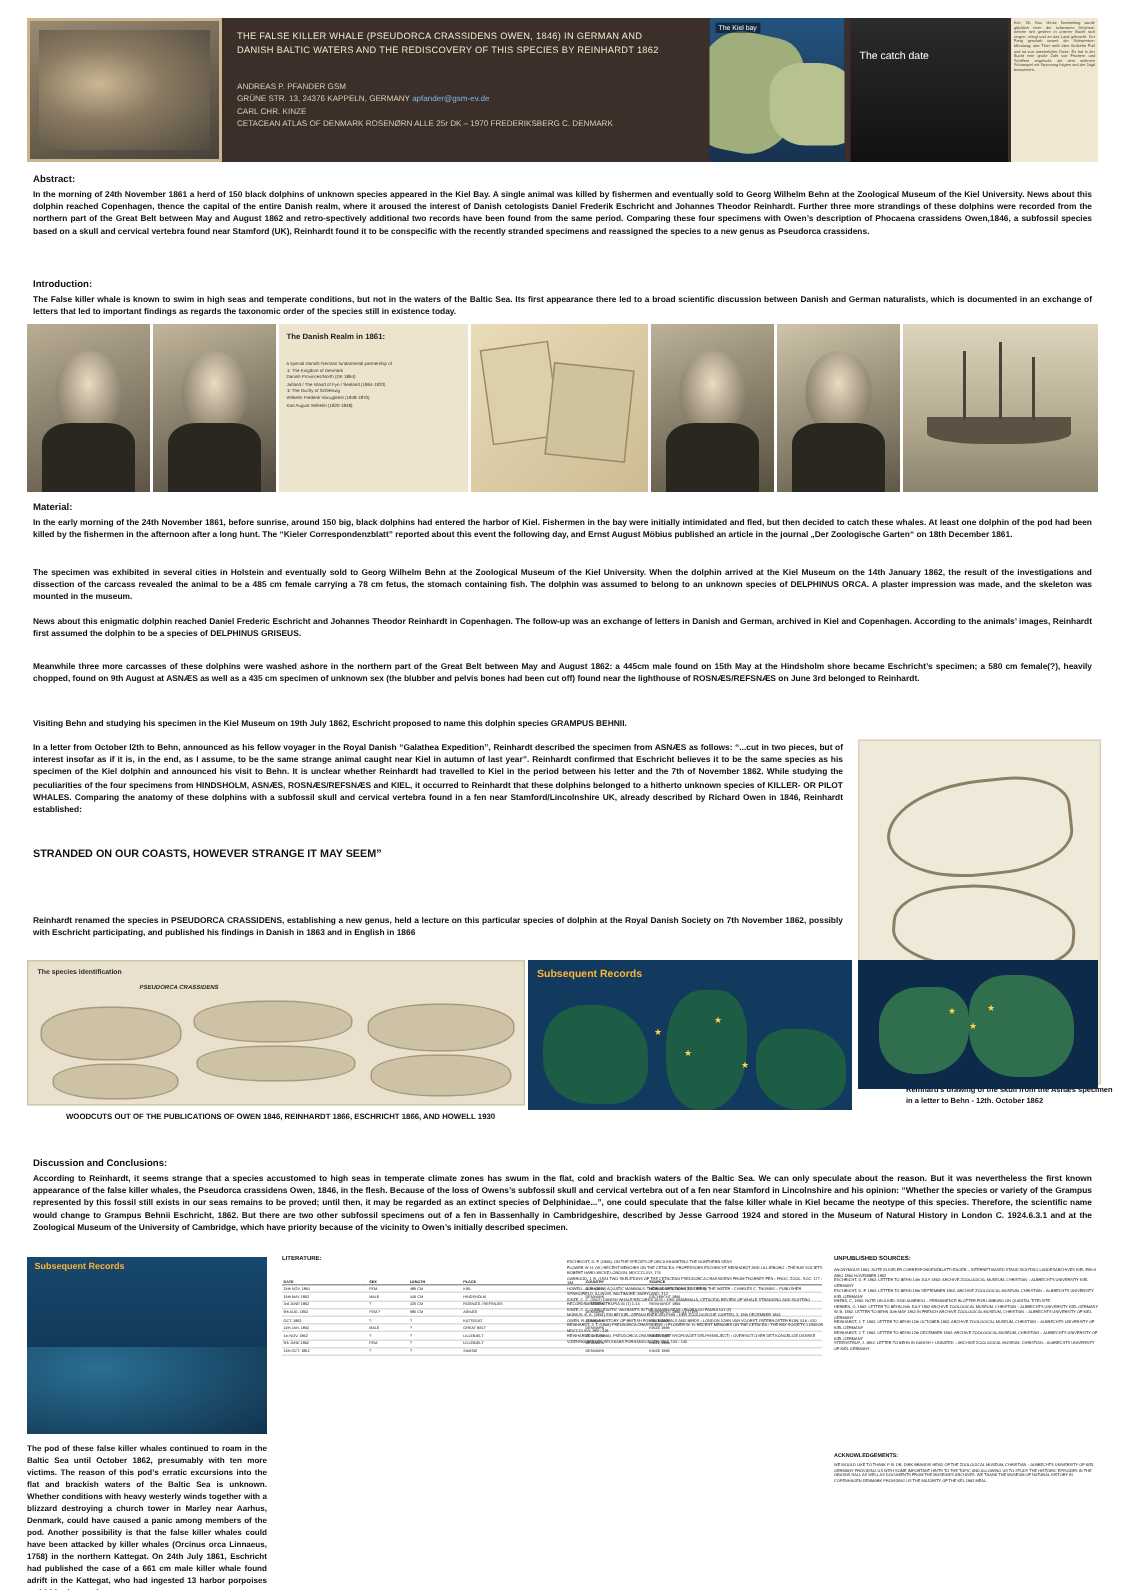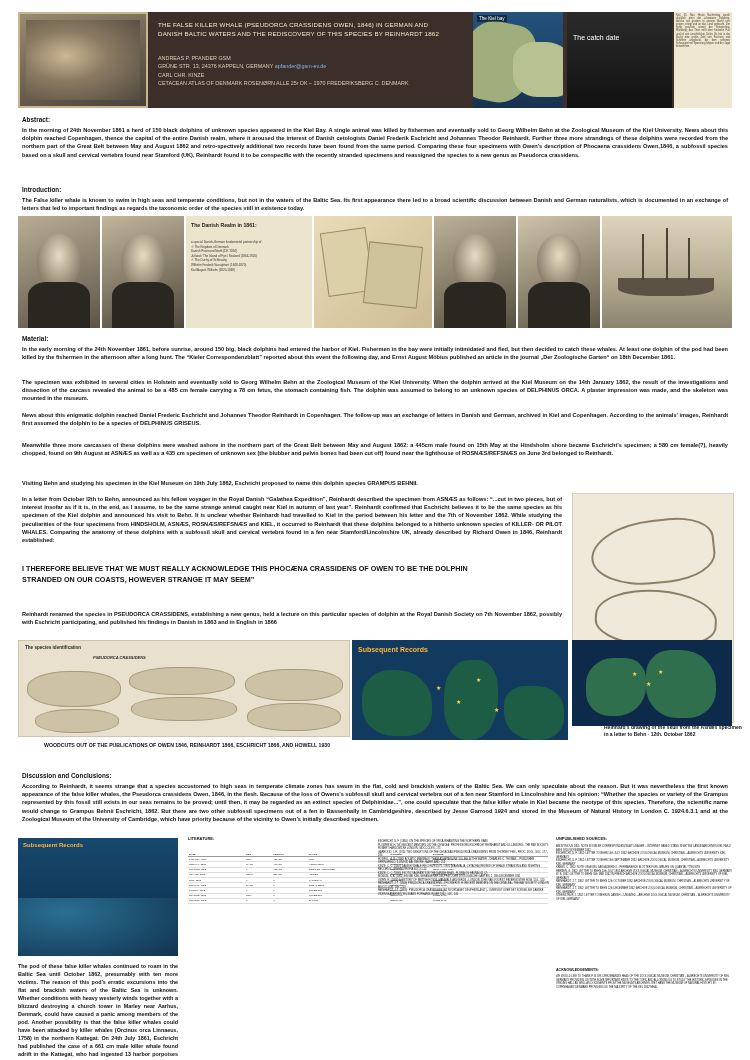--- a/index.html
+++ b/index.html
@@ -192,21 +192,20 @@
 
   <div class="sec-h mat-h">Material:</div>
   <div class="body-t mat-t">In the early morning of the 24th November 1861, before sunrise, around 150 big, black dolphins had entered the harbor of Kiel. Fishermen in the bay were initially intimidated and fled, but then decided to catch these whales. At least one dolphin of the pod had been killed by the fishermen in the afternoon after a long hunt. The “Kieler Correspondenzblatt” reported about this event the following day, and Ernst August Möbius published an article in the journal „Der Zoologische Garten“ on 18th December 1861.</div>
   <div class="body-t mat-t2">The specimen was exhibited in several cities in Holstein and eventually sold to Georg Wilhelm Behn at the Zoological Museum of the Kiel University.  When the dolphin arrived at the Kiel Museum on the 14th January 1862, the result of the investigations and dissection of the carcass revealed the animal to be a 485 cm female carrying a 78 cm fetus, the stomach containing fish. The dolphin was assumed to belong to an unknown species of DELPHINUS ORCA. A plaster impression was made, and the skeleton was mounted in the museum.</div>
   <div class="body-t news-t">News about this enigmatic dolphin reached Daniel Frederic Eschricht and Johannes Theodor Reinhardt in Copenhagen. The follow-up was an exchange of letters in Danish and German, archived in Kiel and Copenhagen. According to the animals’ images, Reinhardt first assumed the dolphin to be a species of DELPHINUS GRISEUS.</div>
   <div class="body-t meanwhile-t">Meanwhile three more carcasses of these dolphins were washed ashore in the northern part of the Great Belt between May and August 1862: a 445cm male found on 15th May at the Hindsholm shore became Eschricht’s specimen; a 580 cm female(?), heavily chopped, found on 9th August at ASNÆS as well as a 435 cm specimen of unknown sex (the blubber and pelvis bones had been cut off) found near the lighthouse of ROSNÆS/REFSNÆS on June 3rd belonged to Reinhardt.</div>
   <div class="body-t visit-t">Visiting Behn and studying his specimen in the Kiel Museum on 19th July 1862, Eschricht proposed to name this dolphin species GRAMPUS BEHNII.</div>
   <div class="body-t letter-t">In a letter from October l2th to Behn, announced as his fellow voyager in the Royal Danish “Galathea Expedition”, Reinhardt described the specimen from ASNÆS as follows: “...cut in two pieces, but of interest insofar as if it is, in the end, as I assume, to be the same strange animal caught near Kiel in autumn of last year”. Reinhardt confirmed that Eschricht believes it to be the same species as his specimen of the Kiel dolphin and announced his visit to Behn. It is unclear whether Reinhardt had travelled to Kiel in the period between his letter and the 7th of November 1862. While studying the peculiarities of the four specimens from HINDSHOLM, ASNÆS, ROSNÆS/REFSNÆS and KIEL, it occurred to Reinhardt that these dolphins belonged to a hitherto unknown species of KILLER- OR PILOT WHALES. Comparing the anatomy of these dolphins with a subfossil skull and cervical vertebra found in a fen near Stamford/Lincolnshire UK, already described by Richard Owen in 1846, Reinhardt established:</div>
 
   <div class="quote">
-    <div>I THEREFORE BELIEVE THAT WE MUST REALLY ACKNOWLEDGE THIS PHOCÆNA CRASSIDENS OF OWEN TO BE THE DOLPHIN</div>
     <div>STRANDED ON OUR COASTS, HOWEVER STRANGE IT MAY SEEM”</div>
   </div>
   <div class="body-t renamed">Reinhardt renamed the species in PSEUDORCA CRASSIDENS, establishing a new genus, held a lecture on this particular species of dolphin at the Royal Danish Society on 7th November 1862, possibly with Eschricht participating, and published his findings in Danish in 1863 and in English in 1866</div>
 
   <div class="skull">
     <div class="s1"></div>
       <div class="s2"></div>
       <div class="s3"></div>
   </div>
   <div class="skull-cap">Reinhard’s drawing of the skull from the Asnæs specimen  in a letter to Behn - 12th. October 1862</div>

